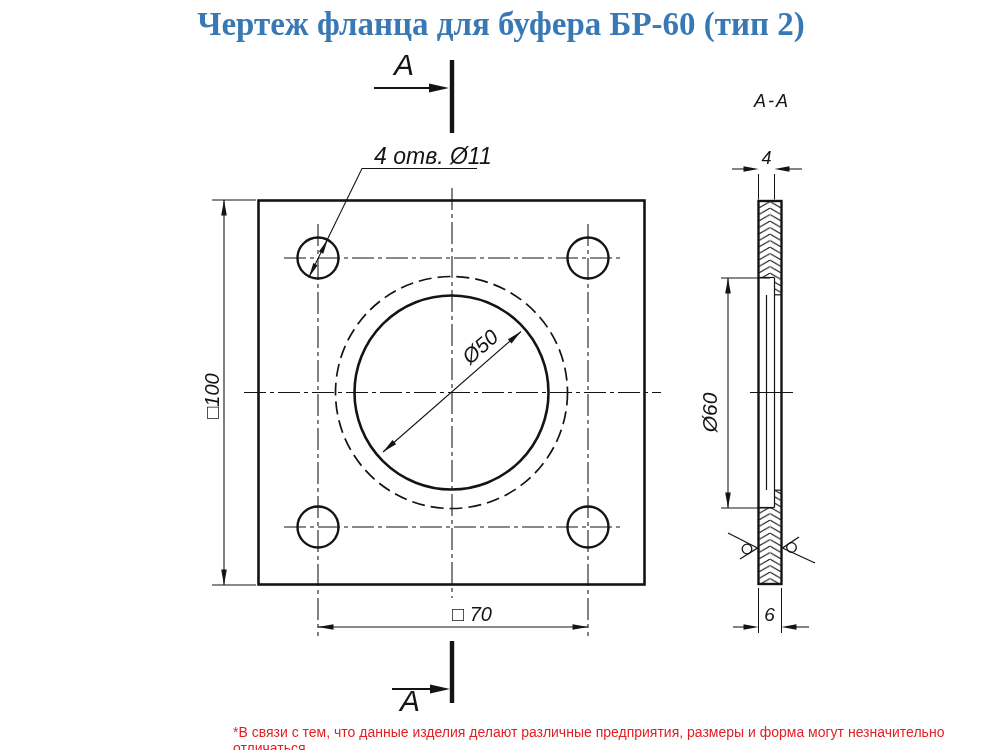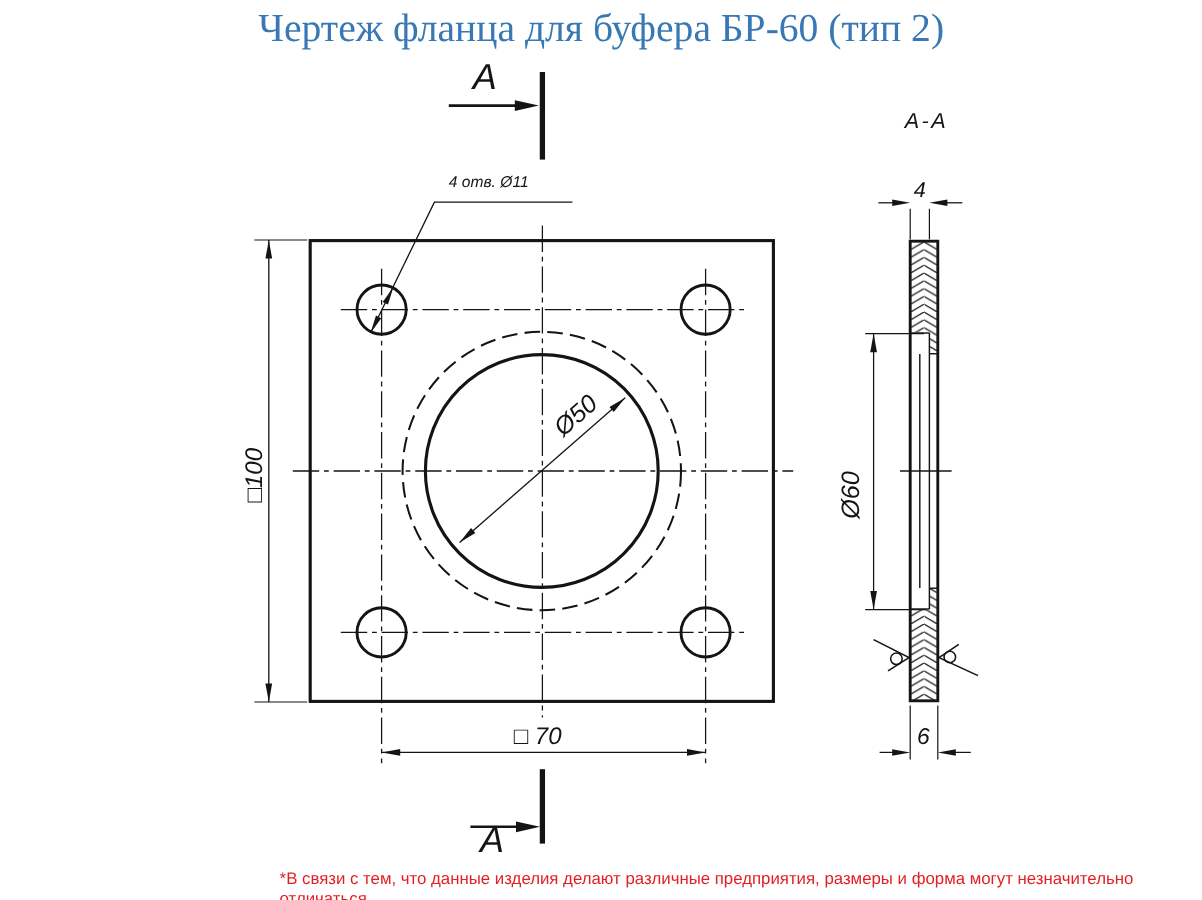--- a/index.html
+++ b/index.html
@@ -1,30 +1,30 @@
 <!DOCTYPE html>
 <html><head>
 <meta charset="utf-8">
 <style>
   html,body{margin:0;padding:0;background:#ffffff;}
   #page{position:relative;width:1002px;height:750px;background:#ffffff;overflow:hidden;
         font-family:"Liberation Sans","DejaVu Sans",sans-serif;color:#141414;}
   .abs{position:absolute;}
   #title{left:0;top:6px;width:1002px;text-align:center;
          font-family:"Liberation Serif","DejaVu Serif",serif;
-         font-weight:normal;font-size:33px;color:#3878b4;}
+         font-weight:bold;font-size:33px;color:#3878b4;}
   .cad{font-family:"Liberation Sans","DejaVu Sans",sans-serif;font-style:italic;color:#141414;
        white-space:nowrap;line-height:1;}
   .ctr{text-align:center;}
   #label-a-top{left:384px;top:50px;width:40px;font-size:30px;}
   #label-a-bottom{left:390px;top:686px;width:40px;font-size:30px;}
-  #label-holes-note{left:374px;top:145px;width:130px;font-size:13px;}
+  #label-holes-note{left:374px;top:145px;width:130px;font-size:23px;}
   #label-d50{left:452px;top:336px;width:56px;font-size:21px;transform:rotate(-41deg);}
   #label-sq100{left:177px;top:386px;width:70px;font-size:20px;transform:rotate(-90deg);}
-  #label-sq70{left:408px;top:604px;width:80px;font-size:20px;}
+  #label-sq70{left:432px;top:604px;width:80px;font-size:20px;}
   #label-aa{left:731px;top:92px;width:82px;font-size:18px;letter-spacing:2px;}
   #label-4{left:751px;top:149px;width:31px;font-size:18px;}
   #label-d60{left:683px;top:402px;width:52px;font-size:21px;transform:rotate(-90deg);}
   #label-6{left:754px;top:605px;width:31px;font-size:19px;}
   #footnote{left:233px;top:724px;width:775px;font-size:14px;color:#e31e24;}
   svg{display:block;}
 </style>
 </head>
 <body>
 

